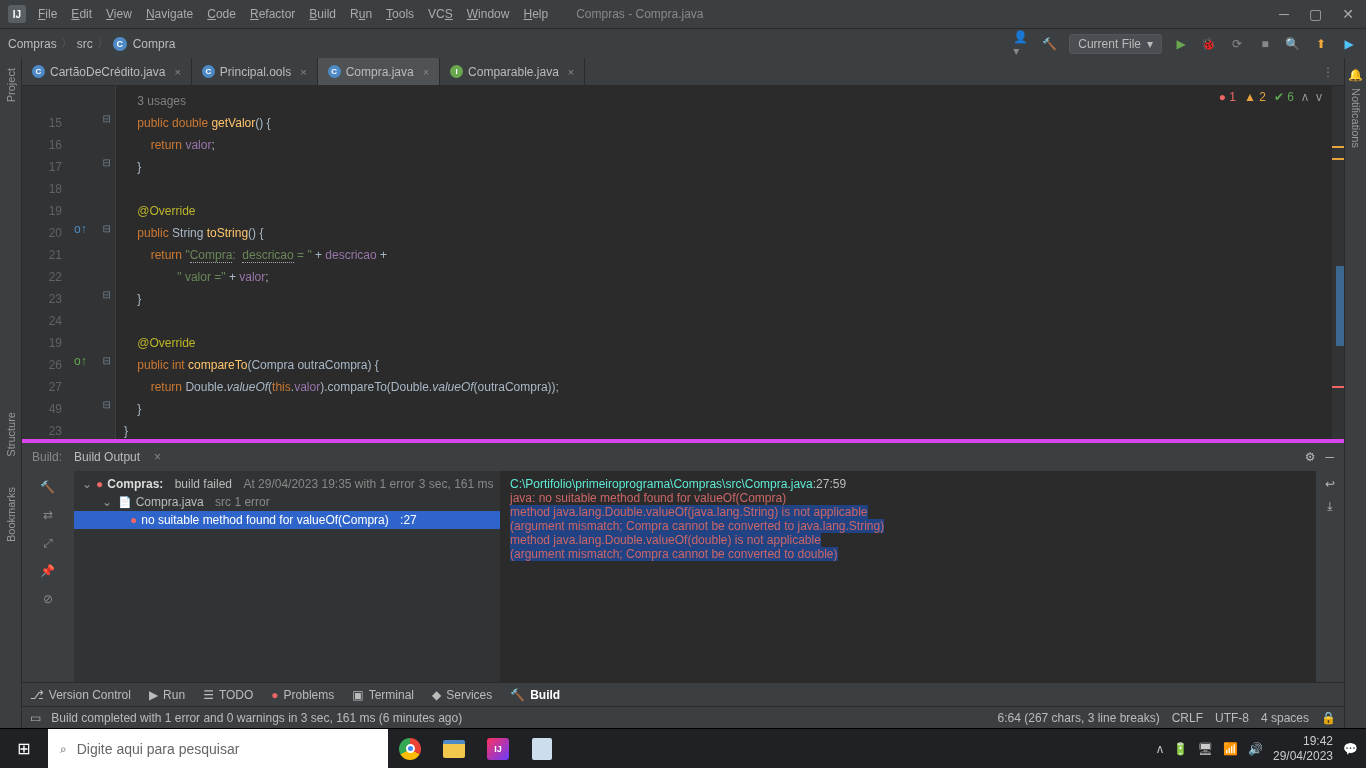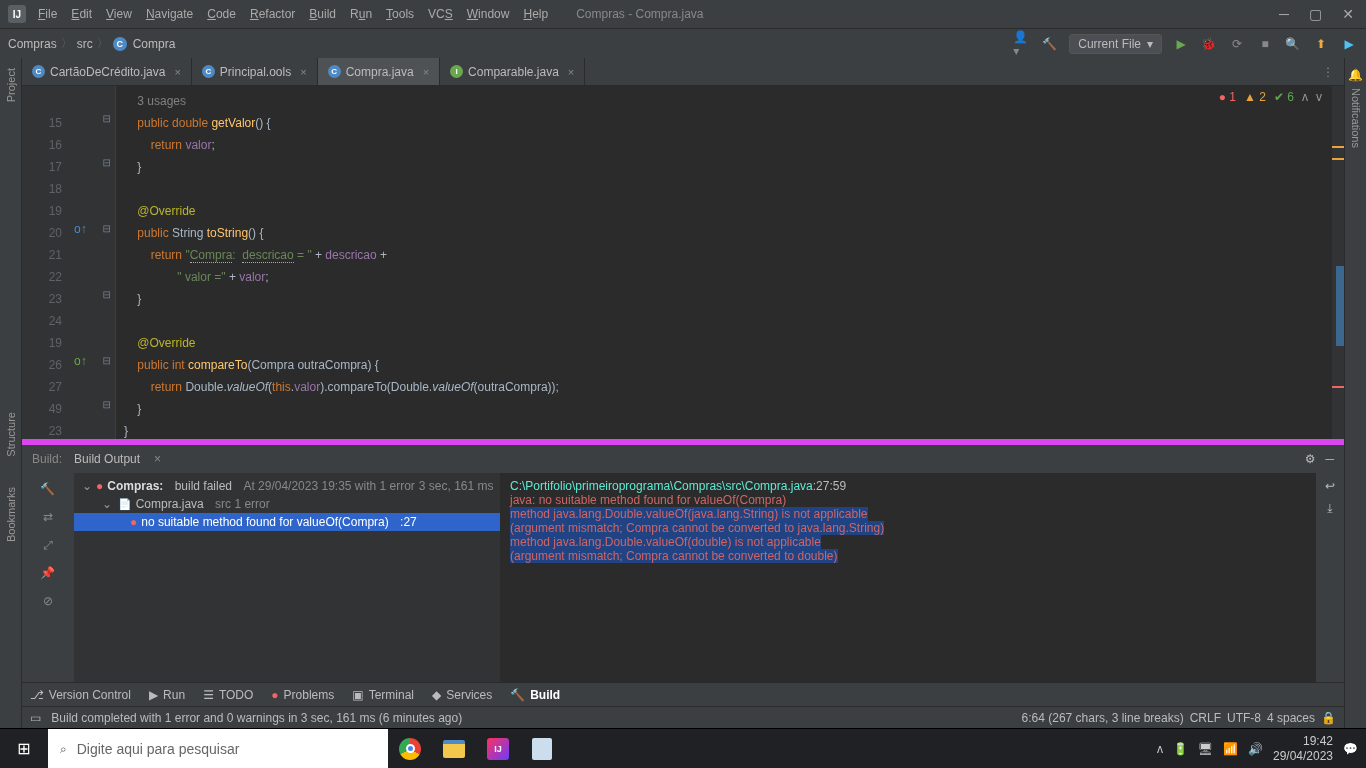--- a/index.html
+++ b/index.html
@@ -49,21 +49,21 @@
 .fld { color: #9876aa; }
 .an { color: #bbb529; }
 .it { font-style: italic; color: #a9b7c6; }
 .und { border-bottom: 1px dotted #aaa; }
 .inspect { position: absolute; top: 4px; right: 10px; display: flex; gap: 8px; align-items: center; color: #999; }
 .inspect .err { color: #e66; }
 .inspect .warn { color: #e8a33d; }
 .inspect .ok { color: #5ea454; }
 .editor-scrollbar { width: 12px; background: #313335; position: relative; }
 .scroll-mark { position: absolute; right: 0; width: 12px; height: 2px; }
-.build-panel { height: 243px; background: #2b2b2b; border-top: 6px solid #d946ef; display: flex; flex-direction: column; }
+.build-panel { height: 243px; background: #2b2b2b; border-top: 4px solid #d946ef; display: flex; flex-direction: column; }
 .build-header { height: 28px; background: #3c3f41; display: flex; align-items: center; padding: 0 10px; gap: 12px; color: #bbb; }
 .build-header .label { color: #888; }
 .build-header .tab-label { display: flex; align-items: center; gap: 14px; }
 .build-header .right { margin-left: auto; display: flex; gap: 10px; }
 .build-body { flex: 1; display: flex; min-height: 0; }
 .build-left-icons { width: 52px; background: #3c3f41; display: flex; flex-direction: column; align-items: center; padding-top: 6px; gap: 8px; }
 .build-left-icons .ico { width: 20px; height: 20px; color: #888; display: flex; align-items: center; justify-content: center; }
 .build-tree { width: 426px; background: #313335; padding: 4px 0; overflow: auto; font-size: 12px; }
 .tree-row { display: flex; align-items: center; padding: 2px 8px; gap: 4px; white-space: nowrap; }
 .tree-row.sel { background: #2f65ca; color: #fff; }
@@ -76,21 +76,21 @@
 .build-output { flex: 1; background: #2b2b2b; padding: 6px 10px; font-family: 'Consolas', monospace; font-size: 13px; overflow: auto; }
 .build-output .path { color: #5eead4; }
 .build-output .loc { color: #bbb; }
 .build-output .err-text { color: #cc6666; }
 .build-output .sel-line { background: #214283; display: inline-block; }
 .build-right-icons { width: 28px; background: #3c3f41; display: flex; flex-direction: column; align-items: center; padding-top: 6px; gap: 8px; }
 .bottom-tools { height: 24px; background: #3c3f41; display: flex; align-items: center; padding: 0 8px; gap: 18px; border-top: 1px solid #2b2b2b; }
 .bottom-tools .tool { display: flex; align-items: center; gap: 5px; color: #bbb; cursor: pointer; font-size: 12px; }
 .bottom-tools .tool.active { font-weight: 600; color: #fff; }
 .statusbar { height: 22px; background: #3c3f41; display: flex; align-items: center; padding: 0 8px; border-top: 1px solid #2b2b2b; color: #bbb; font-size: 11px; }
-.statusbar .right { margin-left: auto; display: flex; gap: 6px; }
+.statusbar .right { margin-left: auto; display: flex; gap: 12px; }
 .taskbar { height: 40px; background: #1f2124; display: flex; align-items: center; padding: 0; border-top: 1px solid #000; }
 .taskbar .start { width: 48px; height: 100%; display: flex; align-items: center; justify-content: center; color: #fff; font-size: 16px; }
 .taskbar .search { flex: 0 0 340px; height: 100%; background: #fff; display: flex; align-items: center; padding: 0 12px; gap: 10px; color: #666; }
 .taskbar .tb-icon { width: 44px; height: 100%; display: flex; align-items: center; justify-content: center; }
 .taskbar .tray { margin-left: auto; display: flex; align-items: center; gap: 10px; padding-right: 8px; color: #ccc; }
 .taskbar .clock { text-align: right; line-height: 1.2; font-size: 11px; }
 .fold-mark { position: absolute; right: 4px; color: #708090; font-size: 10px; }
 </style>
 </head>
 <body>

